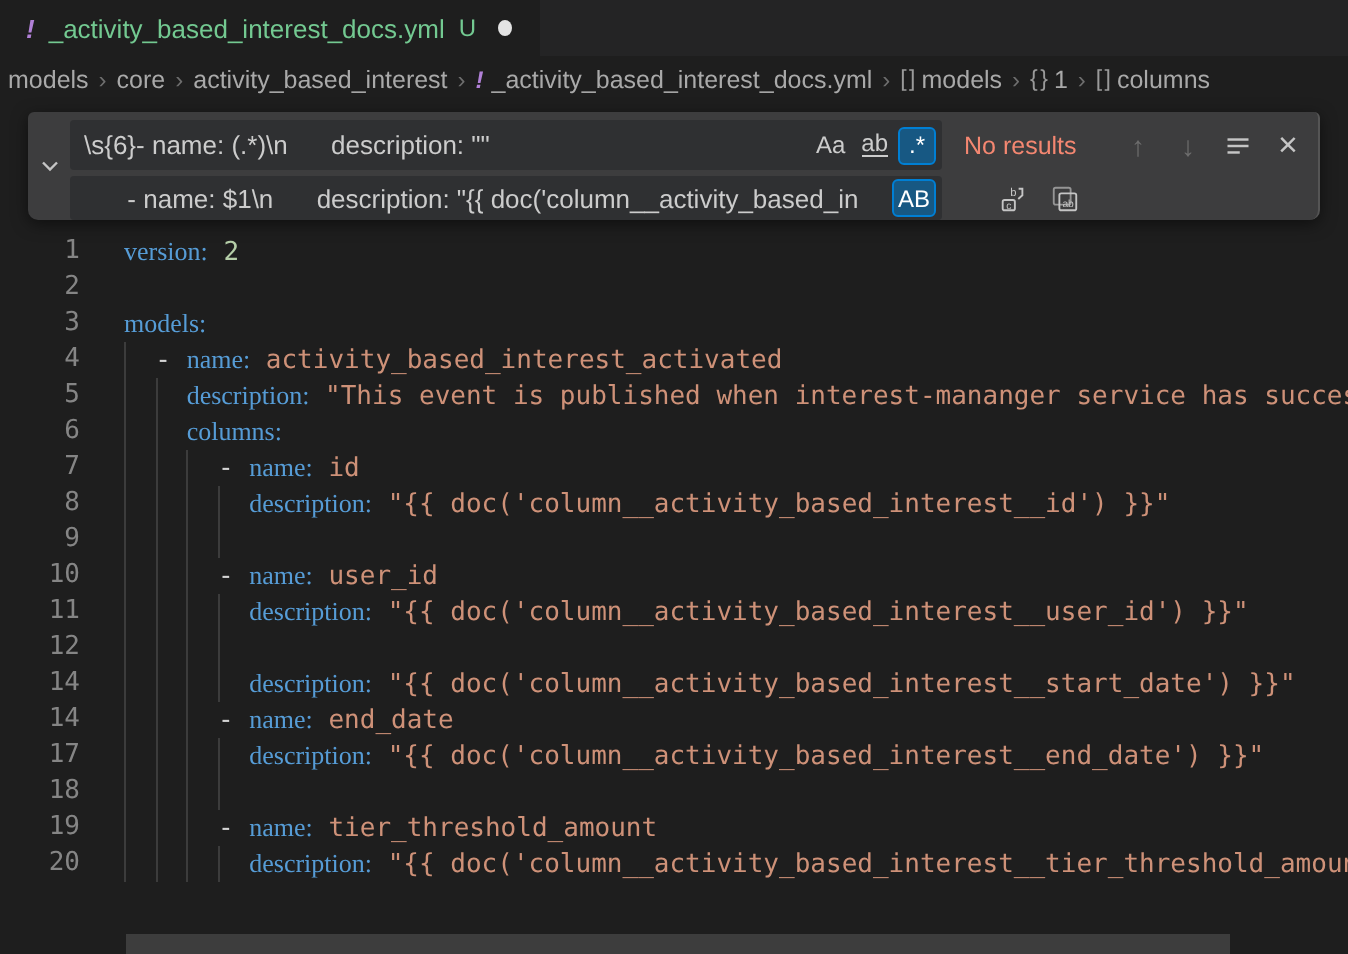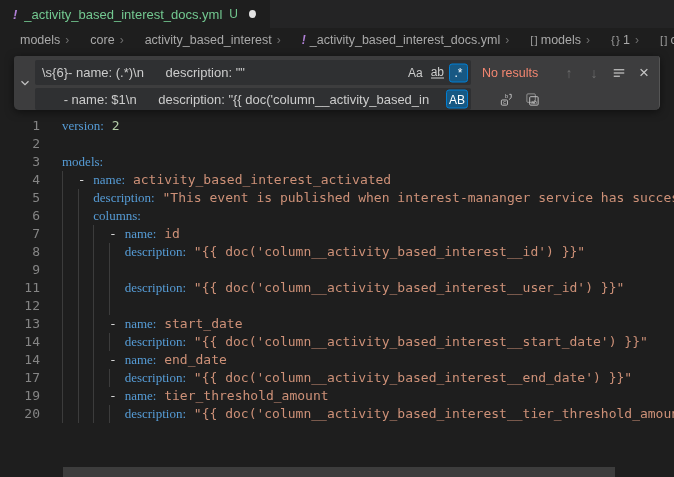--- a/index.html
+++ b/index.html
@@ -16,21 +16,21 @@
     padding:0 14px 0 13px; font-size:13px; color:#73c991; max-width:270px;
   }
   .file-icon{ color:#b180d7; font-weight:bold; font-size:13px; font-style:italic; }
   .git-badge{ color:#73c991; font-size:12px; }
   .dirty-dot{ width:8px; height:8px; border-radius:50%; background:#e3e3e3; margin-left:4px; }
   
   .breadcrumbs{
     height:23px; background:#1e1e1e; display:flex; align-items:center;
     padding-left:4px; font-size:12.5px; color:#a9a9a9; white-space:nowrap; overflow:hidden;
   }
-  .crumb{ display:flex; align-items:center; gap:4px; cursor:pointer; flex-shrink:0;margin-left:16px;}
+  .crumb{ display:flex; align-items:center; gap:4px; cursor:pointer; flex-shrink:0;}
   .crumb-sep{ color:#6e6e6e; margin:0 5px; font-size:12px; flex-shrink:0;}
   .crumb-sym{ color:#9a9a9a; font-size:11.5px; letter-spacing:-1px; }
   .crumb .file-icon{ font-size:12px; }
   
   .editor{ position:absolute; top:51px; left:0; right:0; bottom:0; background:#1e1e1e; }
   
   .find-widget{
     position:absolute; top:5px; left:14px; width:646px; height:54px; z-index:5;
     background:#3d3d3e; border-radius:3px 3px 5px 5px;
     box-shadow:0 2px 8px rgba(0,0,0,.5); display:flex; border-right:1px solid #555;
@@ -204,25 +204,26 @@
     <div class="code">
         <div class="line"><div class="ln">1</div><div class="lc"><span class="tok-k">version:</span><span class="tok-p"> </span><span class="tok-n">2</span></div></div>
         <div class="line"><div class="ln">2</div><div class="lc"></div></div>
         <div class="line"><div class="ln">3</div><div class="lc"><span class="tok-k">models:</span></div></div>
         <div class="line"><div class="ln">4</div><div class="lc"><span class="guide" style="left: 0ch;"></span><span class="tok-p">  - </span><span class="tok-k">name:</span><span class="tok-s"> activity_based_interest_activated</span></div></div>
         <div class="line"><div class="ln">5</div><div class="lc"><span class="guide" style="left: 0ch;"></span><span class="guide" style="left: 2ch;"></span><span class="tok-p">    </span><span class="tok-k">description:</span><span class="tok-s"> "This event is published when interest-mananger service has successf</span></div></div>
         <div class="line"><div class="ln">6</div><div class="lc"><span class="guide" style="left: 0ch;"></span><span class="guide" style="left: 2ch;"></span><span class="tok-p">    </span><span class="tok-k">columns:</span></div></div>
         <div class="line"><div class="ln">7</div><div class="lc"><span class="guide" style="left: 0ch;"></span><span class="guide" style="left: 2ch;"></span><span class="guide" style="left: 4ch;"></span><span class="tok-p">      - </span><span class="tok-k">name:</span><span class="tok-s"> id</span></div></div>
         <div class="line"><div class="ln">8</div><div class="lc"><span class="guide" style="left: 0ch;"></span><span class="guide" style="left: 2ch;"></span><span class="guide" style="left: 4ch;"></span><span class="guide" style="left: 6ch;"></span><span class="tok-p">        </span><span class="tok-k">description:</span><span class="tok-s"> "{{ doc('column__activity_based_interest__id') }}"</span></div></div>
         <div class="line"><div class="ln">9</div><div class="lc"><span class="guide" style="left: 0ch;"></span><span class="guide" style="left: 2ch;"></span><span class="guide" style="left: 4ch;"></span><span class="guide" style="left: 6ch;"></span></div></div>
+        <div class="line"><div class="ln">10</div><div class="lc"><span class="guide" style="left: 0ch;"></span><span class="guide" style="left: 2ch;"></span><span class="guide" style="left: 4ch;"></span><span class="tok-p">      - </span><span class="tok-k">name:</span><span class="tok-s"> user_id</span></div></div>
         <div class="line"><div class="ln">11</div><div class="lc"><span class="guide" style="left: 0ch;"></span><span class="guide" style="left: 2ch;"></span><span class="guide" style="left: 4ch;"></span><span class="guide" style="left: 6ch;"></span><span class="tok-p">        </span><span class="tok-k">description:</span><span class="tok-s"> "{{ doc('column__activity_based_interest__user_id') }}"</span></div></div>
         <div class="line"><div class="ln">12</div><div class="lc"><span class="guide" style="left: 0ch;"></span><span class="guide" style="left: 2ch;"></span><span class="guide" style="left: 4ch;"></span><span class="guide" style="left: 6ch;"></span></div></div>
-        <div class="line"><div class="ln">13</div><div class="lc"><span class="guide" style="left: 0ch;"></span><span class="guide" style="left: 2ch;"></span><span class="guide" style="left: 4ch;"></span><span class="tok-p">      - </span><span class="tok-k">name:</span><span class="tok-s"> start_date</span></div></div>
         <div class="line"><div class="ln">14</div><div class="lc"><span class="guide" style="left: 0ch;"></span><span class="guide" style="left: 2ch;"></span><span class="guide" style="left: 4ch;"></span><span class="guide" style="left: 6ch;"></span><span class="tok-p">        </span><span class="tok-k">description:</span><span class="tok-s"> "{{ doc('column__activity_based_interest__start_date') }}"</span></div></div>
         <div class="line"><div class="ln">14</div><div class="lc"><span class="guide" style="left: 0ch;"></span><span class="guide" style="left: 2ch;"></span><span class="guide" style="left: 4ch;"></span><span class="tok-p">      - </span><span class="tok-k">name:</span><span class="tok-s"> end_date</span></div></div>
         <div class="line"><div class="ln">17</div><div class="lc"><span class="guide" style="left: 0ch;"></span><span class="guide" style="left: 2ch;"></span><span class="guide" style="left: 4ch;"></span><span class="guide" style="left: 6ch;"></span><span class="tok-p">        </span><span class="tok-k">description:</span><span class="tok-s"> "{{ doc('column__activity_based_interest__end_date') }}"</span></div></div>
+        <div class="line"><div class="ln">18</div><div class="lc"><span class="guide" style="left: 0ch;"></span><span class="guide" style="left: 2ch;"></span><span class="guide" style="left: 4ch;"></span><span class="guide" style="left: 6ch;"></span></div></div>
         <div class="line"><div class="ln">19</div><div class="lc"><span class="guide" style="left: 0ch;"></span><span class="guide" style="left: 2ch;"></span><span class="guide" style="left: 4ch;"></span><span class="tok-p">      - </span><span class="tok-k">name:</span><span class="tok-s"> tier_threshold_amount</span></div></div>
         <div class="line"><div class="ln">20</div><div class="lc"><span class="guide" style="left: 0ch;"></span><span class="guide" style="left: 2ch;"></span><span class="guide" style="left: 4ch;"></span><span class="guide" style="left: 6ch;"></span><span class="tok-p">        </span><span class="tok-k">description:</span><span class="tok-s"> "{{ doc('column__activity_based_interest__tier_threshold_amount</span></div></div>
       </div>
 
     <div class="hscroll"></div>
   </div>
 </div>
 
 </body></html>

